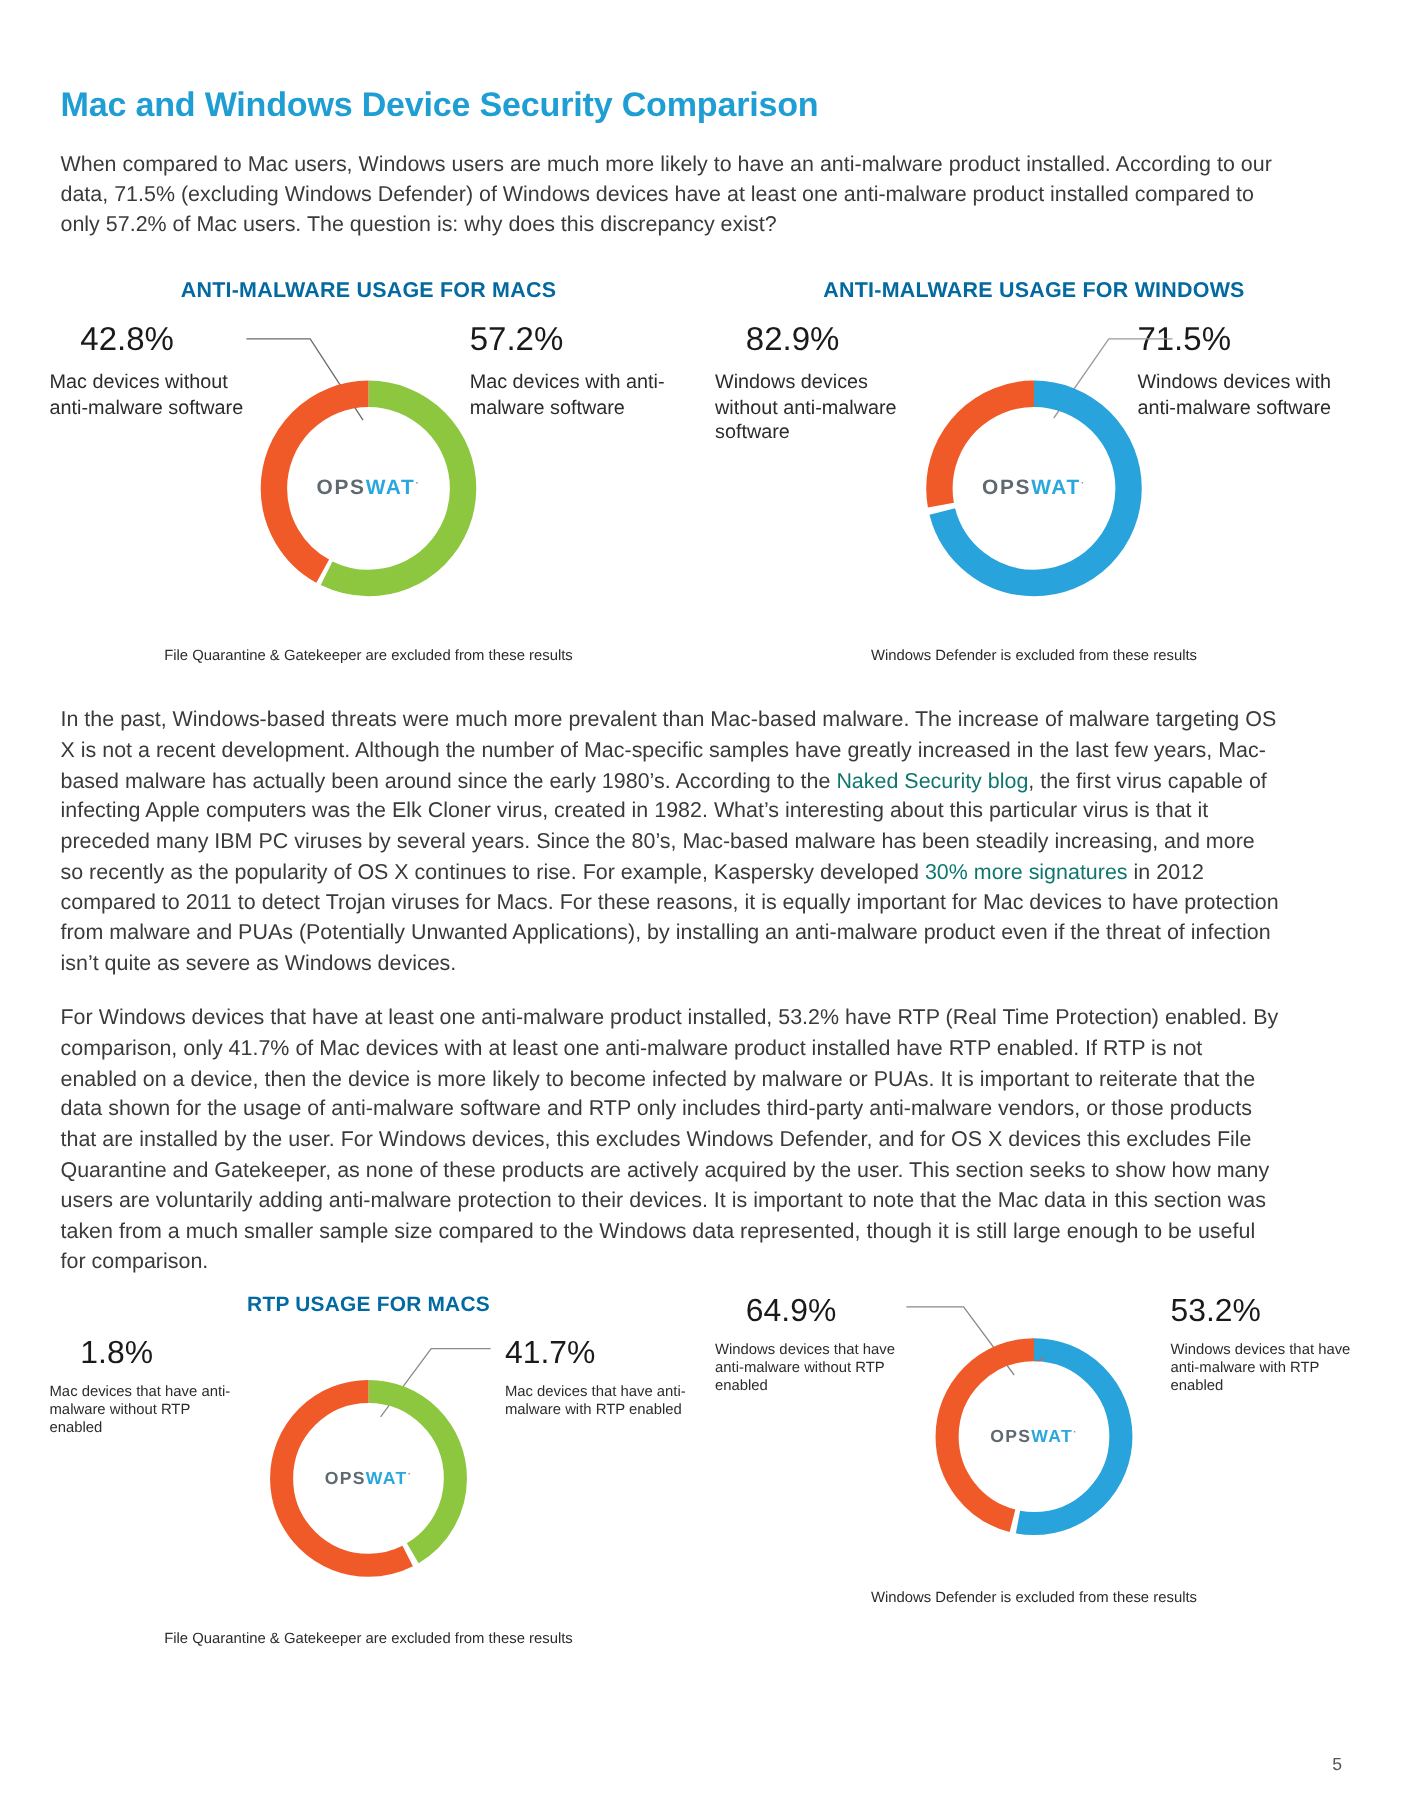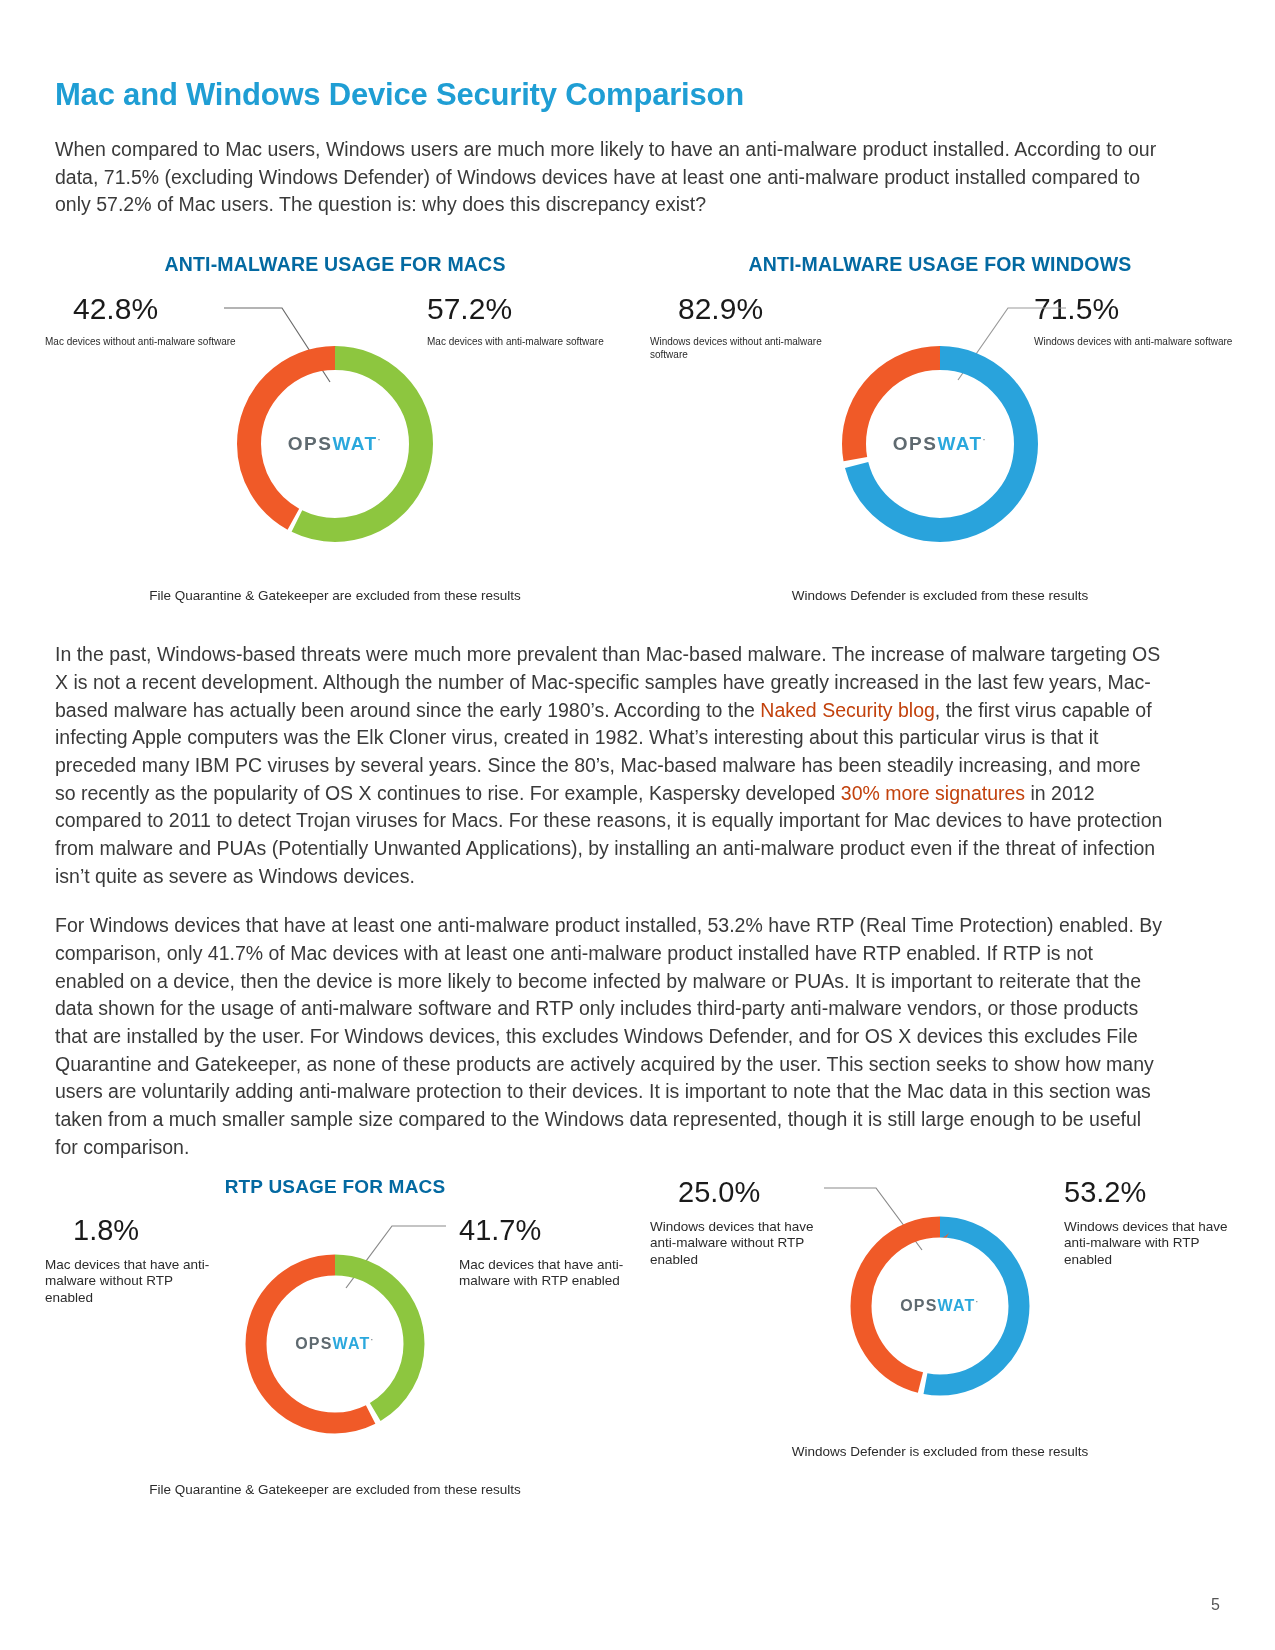--- a/index.html
+++ b/index.html
@@ -43,21 +43,21 @@
   }
   .para {
     margin: 0;
     font-size: 19.5px;
     line-height: 1.42;
     color: #3a3a3a;
     font-weight: 300;
     max-width: 1110px;
   }
   .para + .para { margin-top: 22px; }
-  .link { color: #c2410c; text-decoration: none; }
+  .link { color: #0f766e; text-decoration: none; }
 
   
   .chart-row {
     display: flex;
     justify-content: space-between;
     align-items: flex-start;
     width: 100%;
   }
   .chart-block {
     width: 560px;
@@ -110,21 +110,21 @@
     width: 200px;
   }
   .callout .pct {
     font-size: 30px;
     font-weight: 300;
     color: #1a1a1a;
     line-height: 1;
     margin-bottom: 12px;
   }
   .callout .desc {
-    font-size: 10px;
+    font-size: 18px;
     line-height: 1.25;
     color: #2b2b2b;
     font-weight: 400;
   }
   .callout.left { left: 0; text-align: left; }
   .callout.left .pct { padding-left: 28px; }
   .callout.right { right: 0; text-align: left; }
 
   .callout.rtp .pct { font-size: 29px; }
   .callout.rtp .desc { font-size: 13.5px; }
@@ -264,21 +264,21 @@
         </div>
 
       </div>
       <div class="chart-note" style="position:relative;margin-top:18px;">File Quarantine &amp; Gatekeeper are excluded from these results</div>
     </div>
 
     <div class="chart-block">
       <div class="chart-body compact">
 
         <div class="callout left rtp" style="top:2px;left:-10px;width:175px;">
-          <div class="pct">25.0%</div>
+          <div class="pct">64.9%</div>
           <div class="desc">Windows devices that have anti-malware without RTP enabled</div>
         </div>
 
         <div class="callout right rtp" style="top:2px;right:-14px;width:170px;">
           <div class="pct">53.2%</div>
           <div class="desc">Windows devices that have anti-malware with RTP enabled</div>
         </div>
 
         <svg class="leader" width="110" height="80" style="left:160px;top:8px;">
           <polyline points="4,4 56,4 102,66" fill="none" stroke="#8a8a8a" stroke-width="1.2"></polyline>

